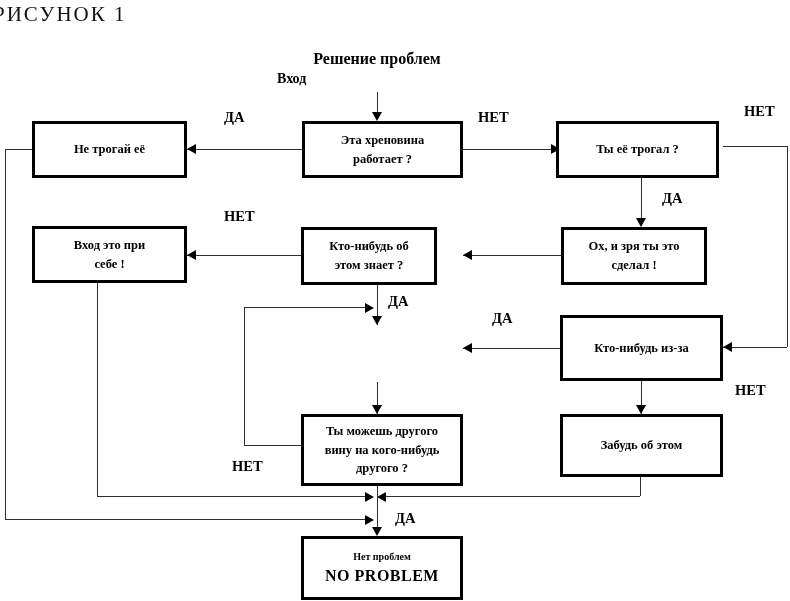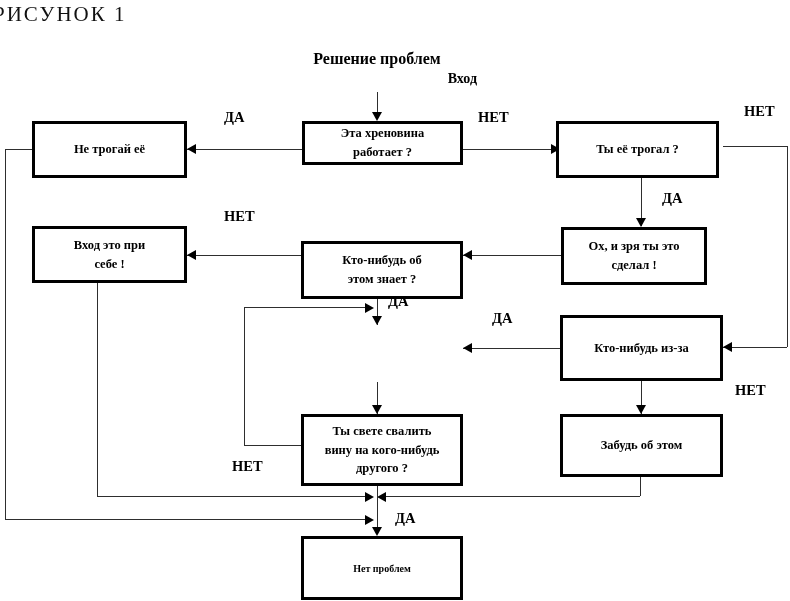--- a/index.html
+++ b/index.html
@@ -9,21 +9,21 @@
   }
   .fig-title{
     position:absolute;left:-7px;top:2px;font-size:21px;letter-spacing:2px;color:#111;
     white-space:nowrap;
   }
   .chart-title{
     position:absolute;left:277px;top:50px;width:200px;text-align:center;
     font-weight:bold;font-size:16px;white-space:nowrap;
   }
   .entry-label{
-    position:absolute;left:277px;top:71px;width:200px;text-align:right;
+    position:absolute;left:277px;top:71px;width:200px;text-align:left;
     font-weight:bold;font-size:14px;
   }
   .node{
     position:absolute;border:3px solid #000;background:#fff;box-sizing:border-box;
     display:flex;flex-direction:column;align-items:center;justify-content:center;
     text-align:center;font-weight:bold;font-size:12.5px;line-height:1.5;
   }
   .node .tl{white-space:nowrap;}
   .np-ru{font-size:10px;}
   .np-en{font-size:16px;letter-spacing:.5px;}
@@ -98,61 +98,62 @@
   <div class="ln h" style="left:383px;top:496px;width:257px"></div>
   <div class="arr arr-l" style="left:377px;top:492px"></div>
 
   <div class="ln v" style="left:377px;top:486px;height:48px"></div>
   <div class="arr arr-d" style="left:372px;top:527px"></div>
 
   <div class="node" style="left:32px;top:121px;width:155px;height:57px">
     <div class="tl">Не трогай её</div>
   </div>
 
-  <div class="node" style="left:302px;top:121px;width:161px;height:44px">
+  <div class="node" style="left:302px;top:121px;width:161px;height:57px">
     <div class="tl">Эта хреновина</div>
     <div class="tl">работает ?</div>
   </div>
 
   <div class="node" style="left:556px;top:121px;width:163px;height:57px">
     <div class="tl">Ты её трогал ?</div>
   </div>
 
   <div class="node" style="left:32px;top:226px;width:155px;height:57px">
     <div class="tl">Вход это при</div>
     <div class="tl">себе !</div>
   </div>
 
-  <div class="node" style="left:301px;top:241px;width:162px;height:58px">
+  <div class="node" style="left:301px;top:227px;width:136px;height:58px">
     <div class="tl">Кто-нибудь об</div>
     <div class="tl">этом знает ?</div>
   </div>
 
   <div class="node" style="left:561px;top:227px;width:146px;height:58px">
     <div class="tl">Ох, и зря ты это</div>
     <div class="tl">сделал !</div>
   </div>
 
 
   <div class="node" style="left:560px;top:315px;width:163px;height:66px">
     <div class="tl">Кто-нибудь из-за</div>
   </div>
 
   <div class="node" style="left:301px;top:414px;width:162px;height:72px">
-    <div class="tl">Ты свете свалить</div>
+    <div class="tl">Ты можешь другого</div>
     <div class="tl">вину на кого-нибудь</div>
     <div class="tl">другого ?</div>
   </div>
 
   <div class="node" style="left:560px;top:414px;width:163px;height:63px">
     <div class="tl">Забудь об этом</div>
   </div>
 
   <div class="node" style="left:301px;top:536px;width:162px;height:64px">
     <div class="tl np-ru">Нет проблем</div>
+    <div class="tl np-en">NO PROBLEM</div>
   </div>
 
   <div class="elabel" style="left:224px;top:109px">ДА</div>
   <div class="elabel" style="left:478px;top:109px">НЕТ</div>
   <div class="elabel" style="left:744px;top:103px">НЕТ</div>
   <div class="elabel" style="left:662px;top:190px">ДА</div>
   <div class="elabel" style="left:224px;top:208px">НЕТ</div>
   <div class="elabel" style="left:388px;top:293px">ДА</div>
   <div class="elabel" style="left:492px;top:310px">ДА</div>
   <div class="elabel" style="left:735px;top:382px">НЕТ</div>

